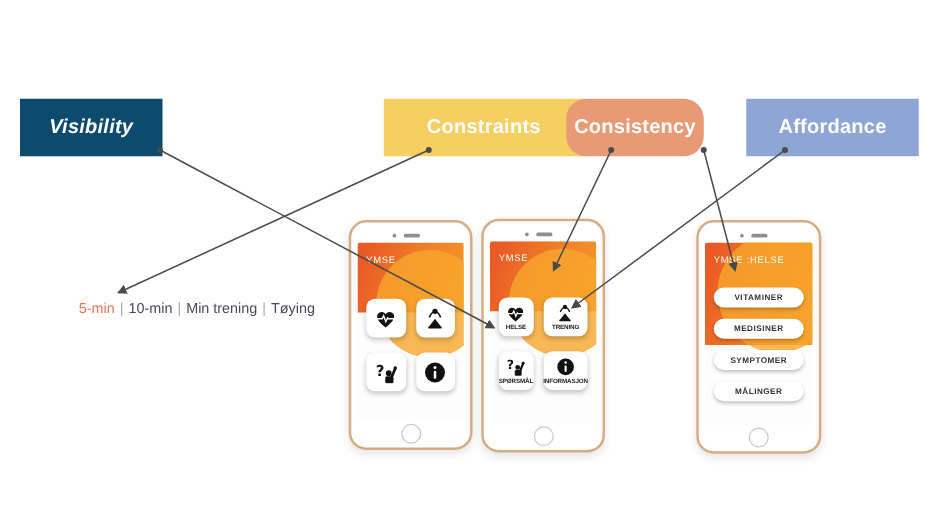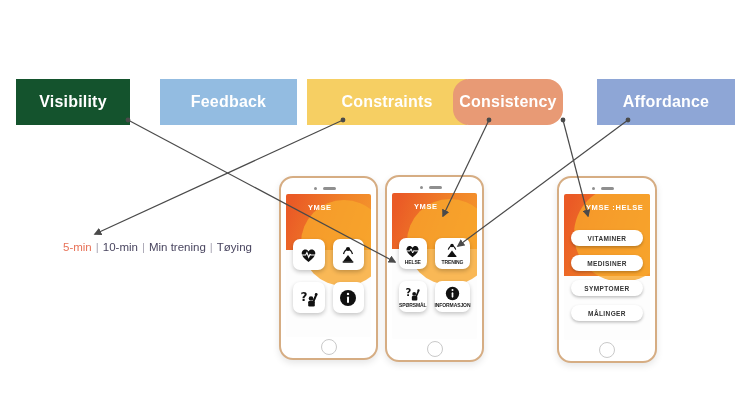--- a/index.html
+++ b/index.html
@@ -33,21 +33,21 @@
   .home{position:absolute;bottom:3px;left:50%;transform:translateX(-50%);width:14px;height:14px;
         border:1.5px solid #c9c9c9;border-radius:50%;background:#fff;}
   .screen{position:absolute;left:5px;right:5px;top:16px;bottom:21px;background:#fdfdfd;
           overflow:hidden;border-radius:2px;}
   .app-header{position:absolute;left:0;right:0;top:0;height:56px;z-index:0;
               background:linear-gradient(110deg,#ea5a26 8%,#f08228 58%,#f5992e 100%);}
   .p3 .app-header{height:82px;}
   .blob{position:absolute;right:-16px;top:6px;width:86px;height:86px;border-radius:50%;
         background:#f7a62c;opacity:.8;}
   .p3 .blob{right:-20px;top:-8px;width:96px;height:96px;}
-  .app-title{position:absolute;left:22px;top:9px;z-index:3;color:#fff;font-weight:bold;
+  .app-title{position:absolute;left:7px;top:9px;z-index:3;color:#fff;font-weight:normal;
              font-size:7.5px;letter-spacing:.6px;}
   .tiles{position:absolute;left:7px;right:7px;top:45px;z-index:2;display:grid;
          grid-template-columns:1fr 1fr;gap:12px 8px;}
   .tile{height:31px;background:#fff;border-radius:7px;box-shadow:0 2px 4px rgba(0,0,0,.22);
         display:flex;flex-direction:column;align-items:center;justify-content:center;gap:1px;}
   .tile-label{font-size:5px;font-weight:bold;color:#1c1c1c;letter-spacing:-.1px;white-space:nowrap;}
   .ticon{display:flex;align-items:center;justify-content:center;line-height:0;}
   .btn-stack{position:absolute;left:7px;right:7px;top:36px;z-index:2;display:flex;
              flex-direction:column;gap:9px;}
   .pill{height:16px;background:#fff;border-radius:8px;box-shadow:0 1.5px 3px rgba(0,0,0,.25);
@@ -73,22 +73,21 @@
       <line x1="343" y1="120" x2="95" y2="234" stroke="#4a4a4a" stroke-width="1.2" marker-end="url(#ah)"></line>
       <circle cx="343" cy="120" r="2.4" fill="#4a4a4a"></circle>
       <line x1="489" y1="120" x2="443" y2="216" stroke="#4a4a4a" stroke-width="1.2" marker-end="url(#ah)"></line>
       <circle cx="489" cy="120" r="2.4" fill="#4a4a4a"></circle>
       <line x1="563" y1="120" x2="588" y2="216" stroke="#4a4a4a" stroke-width="1.2" marker-end="url(#ah)"></line>
       <circle cx="563" cy="120" r="2.4" fill="#4a4a4a"></circle>
       <line x1="628" y1="120" x2="458" y2="246" stroke="#4a4a4a" stroke-width="1.2" marker-end="url(#ah)"></line>
       <circle cx="628" cy="120" r="2.4" fill="#4a4a4a"></circle>
     </svg>
 
-  <div class="principle" id="p0" style="background: #14532d;">Visibility</div>
-  <div class="principle" id="p1" style="background: rgb(147, 188, 225);">Feedback</div>
+  <div class="principle" id="p0" style="background: #0c4a6e; font-style: italic;">Visibility</div>
   <div class="principle" id="p2" style="background: rgb(246, 207, 99);">Constraints</div>
   <div class="principle" id="p3" style="background: rgb(232, 154, 117);">Consistency</div>
   <div class="principle" id="p4" style="background: rgb(142, 166, 214);">Affordance</div>
 
   <div id="menu">
     <span class="menu-link">5-min</span><span class="menu-sep">|</span><span class="menu-item">10-min</span><span class="menu-sep">|</span><span class="menu-item">Min trening</span><span class="menu-sep">|</span><span class="menu-item">Tøying</span>
   </div>
 
   <div class="phone" id="phone-1">
     <div class="camera"></div>

